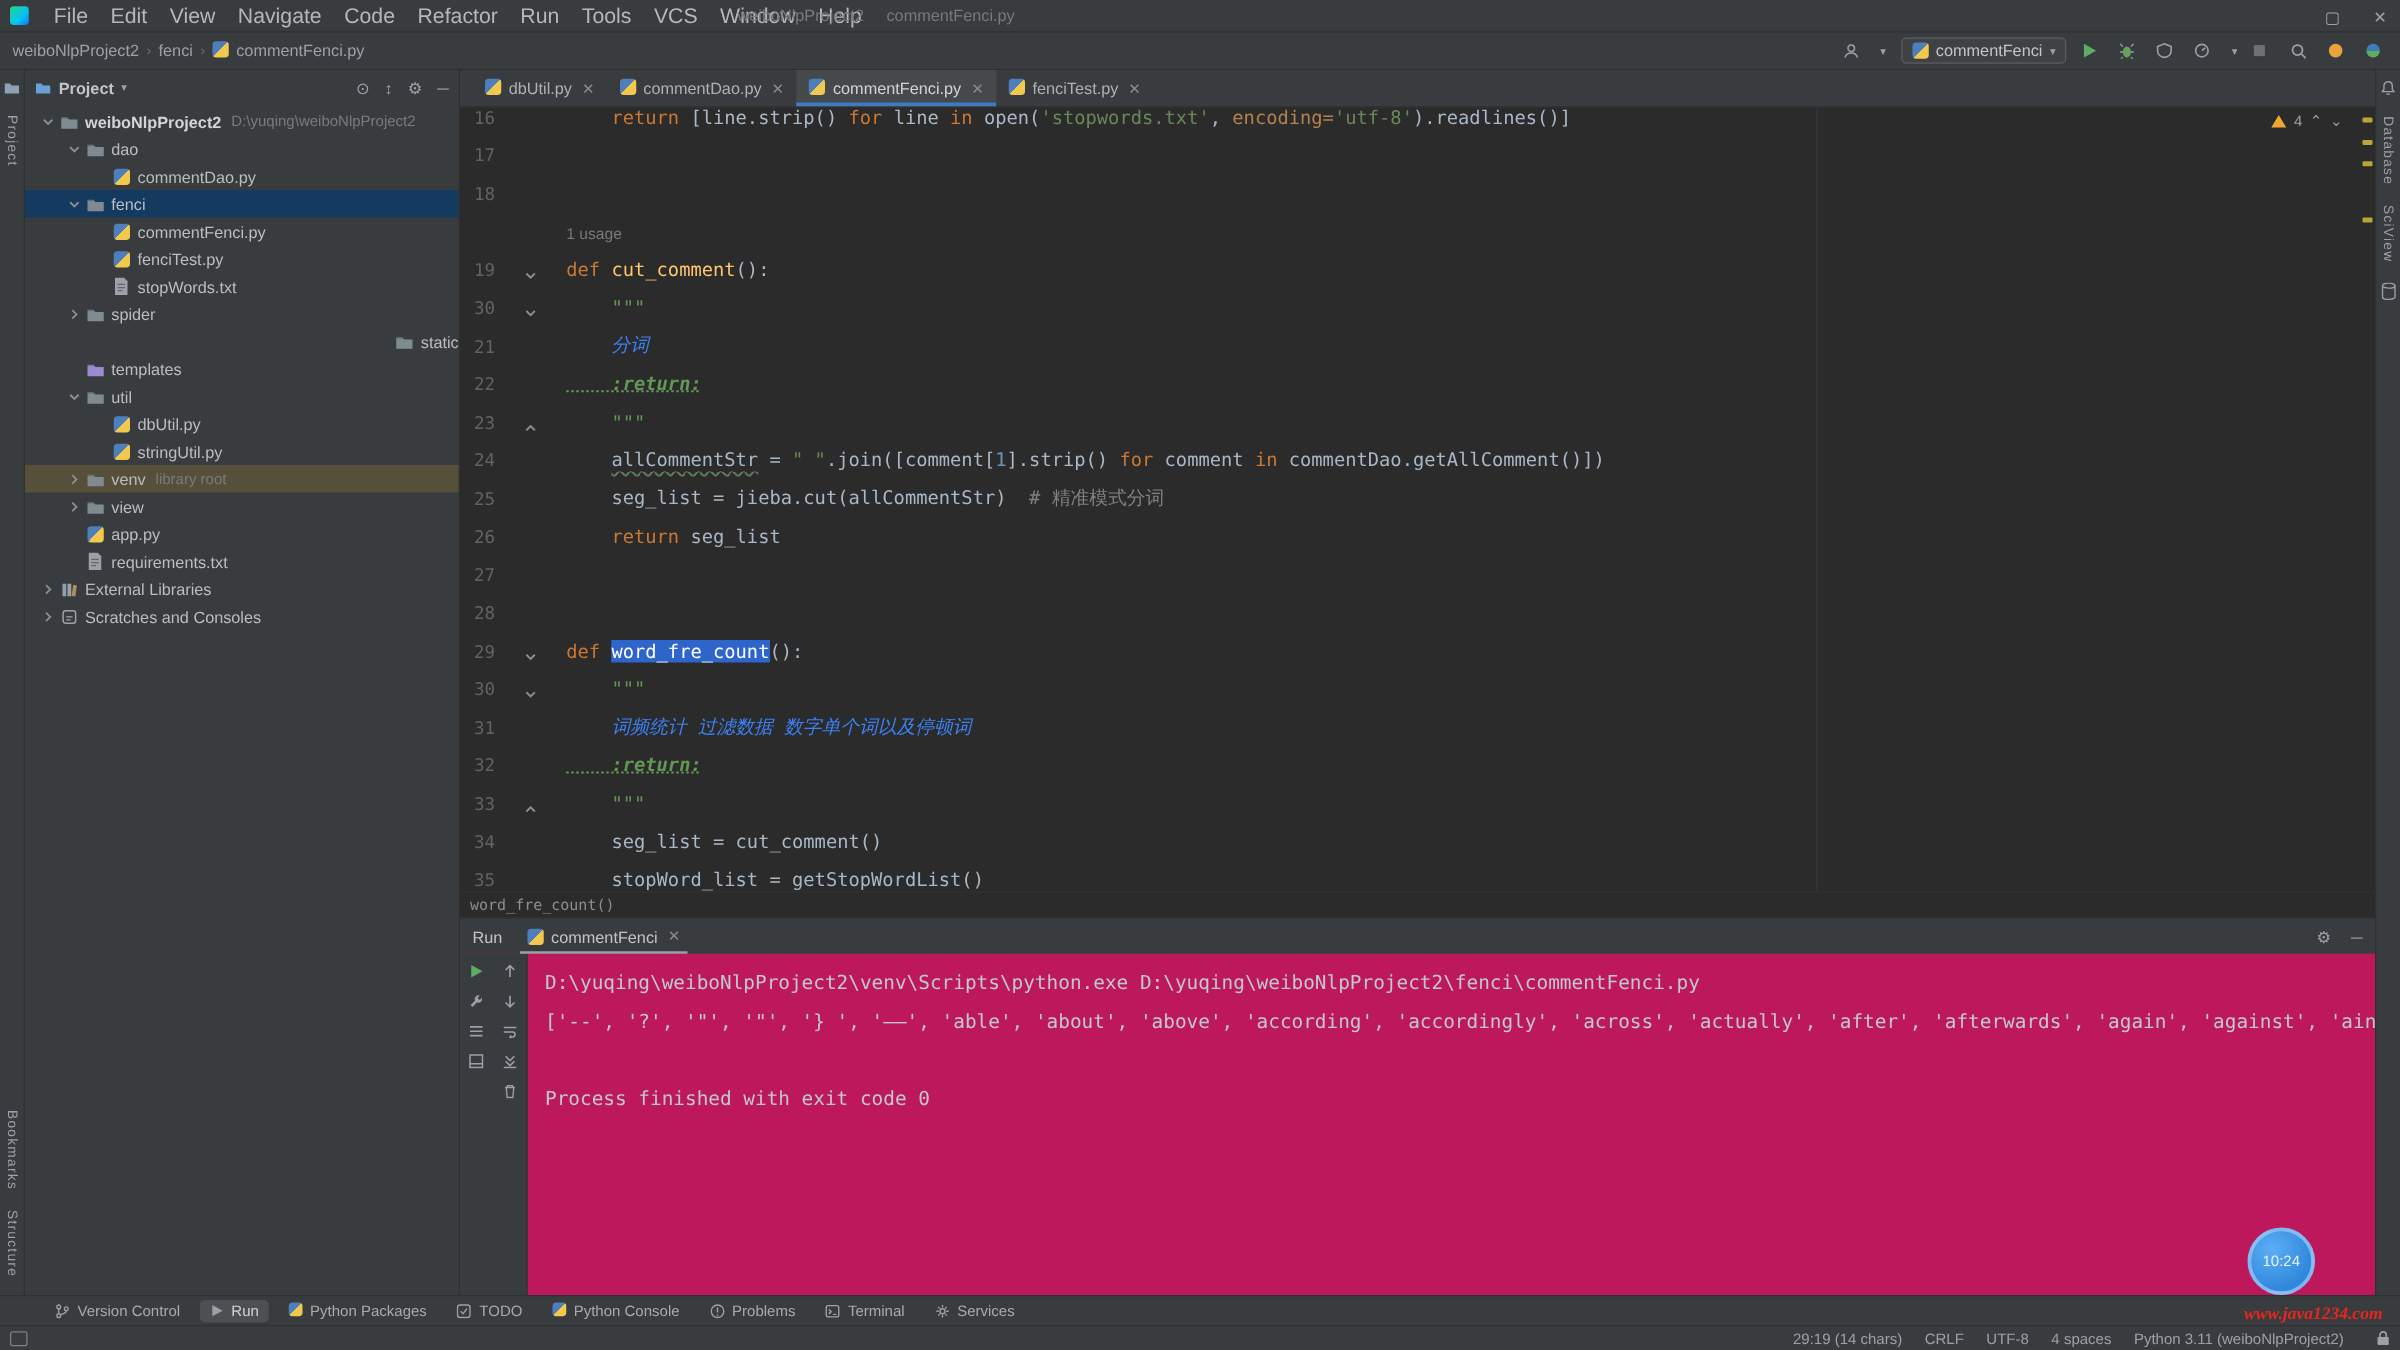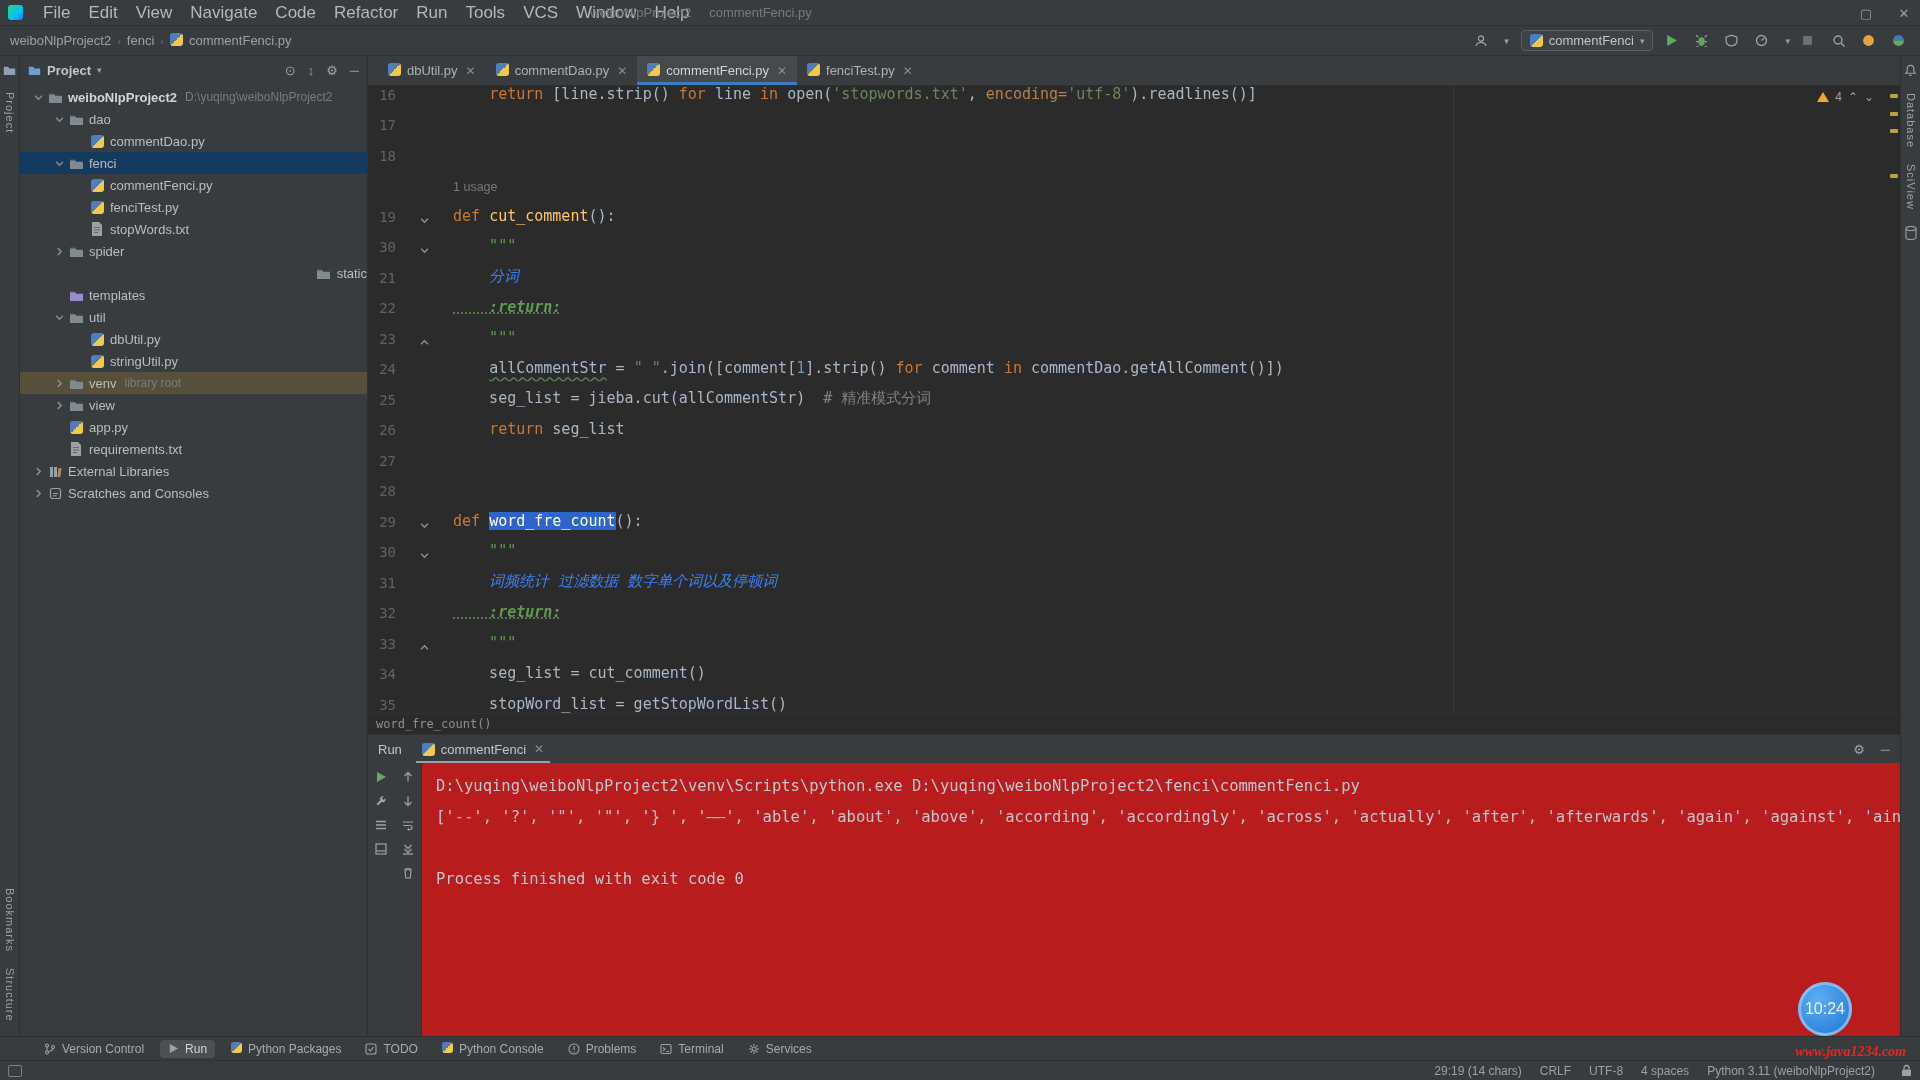--- a/index.html
+++ b/index.html
@@ -98,21 +98,21 @@
   #ecrumb { height:21px; background:#2b2b2b; border-top:1px solid #323232;
     display:flex; align-items:center; padding-left:8px; color:#8c8f92; font-size:12px; }
 
   
   #runpanel { height:302px; display:flex; flex-direction:column; border-top:1px solid #2e3031; }
   #run-header { height:28px; background:#393c3e; display:flex; align-items:center; padding:0 10px; gap:14px; }
   #run-label { color:#c3c6c9; font-size:13px; }
   #run-tab { display:flex; align-items:center; gap:6px; height:100%; padding:0 6px; position:relative; color:#c3c6c9; }
   #run-tab::after { content:""; position:absolute; left:0; right:0; bottom:0; height:2px; background:#9aa0a6; }
   #run-header-right { margin-left:auto; display:flex; gap:16px; color:#9da0a8; }
-  #run-body { flex:1; display:flex; background:#b91c1c; }
+  #run-body { flex:1; display:flex; background:#be185d; }
   #run-toolbar { width:54px; background:#393c3e; border-right:1px solid #2e3031; display:flex; padding-top:8px; }
   .rt-col { width:27px; display:flex; flex-direction:column; align-items:center; gap:12px; }
   #console { flex:1; padding:8px 0 0 14px; overflow:hidden; }
   .con-line { font-size:15.5px; color:#c2c7ce; height:31px; line-height:31px; white-space:pre; overflow:hidden; }
 
   
   #bottombar { height:24px; background:#393c3e; border-top:1px solid #2e3031;
     display:flex; align-items:center; gap:8px; padding-left:36px; }
   .bb-item { display:flex; align-items:center; gap:6px; color:#a7aaae; font-size:12px;
     padding:2px 8px; border-radius:4px; }
@@ -120,21 +120,21 @@
   #statusbar { height:20px; background:#393c3e; border-top:1px solid #2e3031;
     display:flex; align-items:center; padding:0 8px; color:#9da0a8; font-size:12px; }
   #status-left { width:14px; height:12px; border:1px solid #7d8084; border-radius:2px; }
   #status-right { margin-left:auto; display:flex; align-items:center; gap:18px; margin-right:26px; }
 
   
   #watermark { position:absolute; right:14px; bottom:20px; color:#e8261d;
     font-family:"Liberation Serif", serif; font-style:italic; font-weight:bold; font-size:14px; z-index:50; }
   #rec-badge { position:absolute; left:1798px; top:982px; width:54px; height:54px; border-radius:50%;
     background:radial-gradient(circle at 35% 30%, #5caef5, #1f78d1); border:3px solid rgba(170,210,250,.65);
-    display:flex; align-items:center; justify-content:center; color:#eaf4ff; font-size:16px; z-index:50; }
+    display:flex; align-items:center; justify-content:center; color:#eaf4ff; font-size:12px; z-index:50; }
 
   .pyico { width:13px; height:13px; border-radius:3px; display:inline-block; flex:none;
     background:linear-gradient(135deg,#4e7fba 0 50%, #f2c94c 50% 100%); }
   svg { display:block; }
 </style>
 </head>
 <body>
 
 <div id="titlebar">
   <span id="app-logo"></span>

